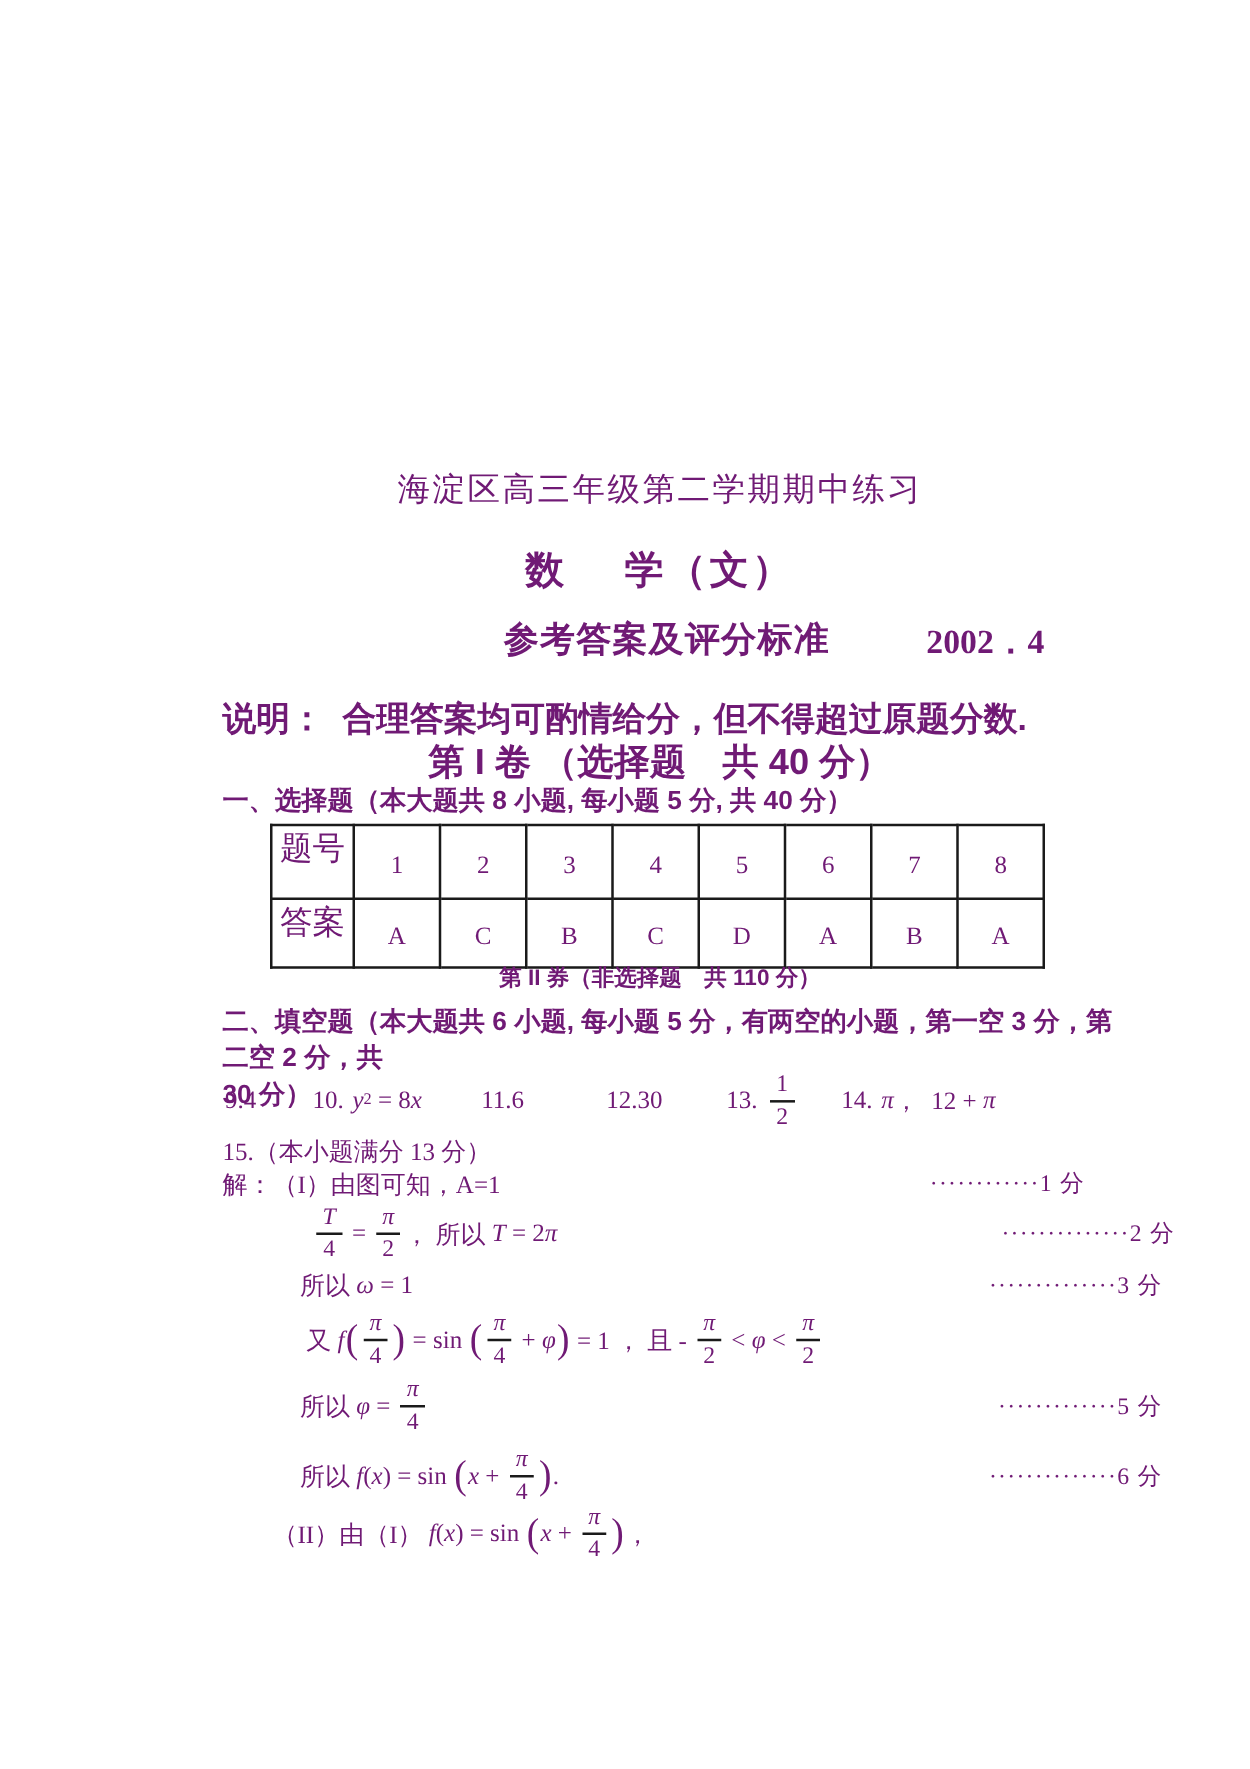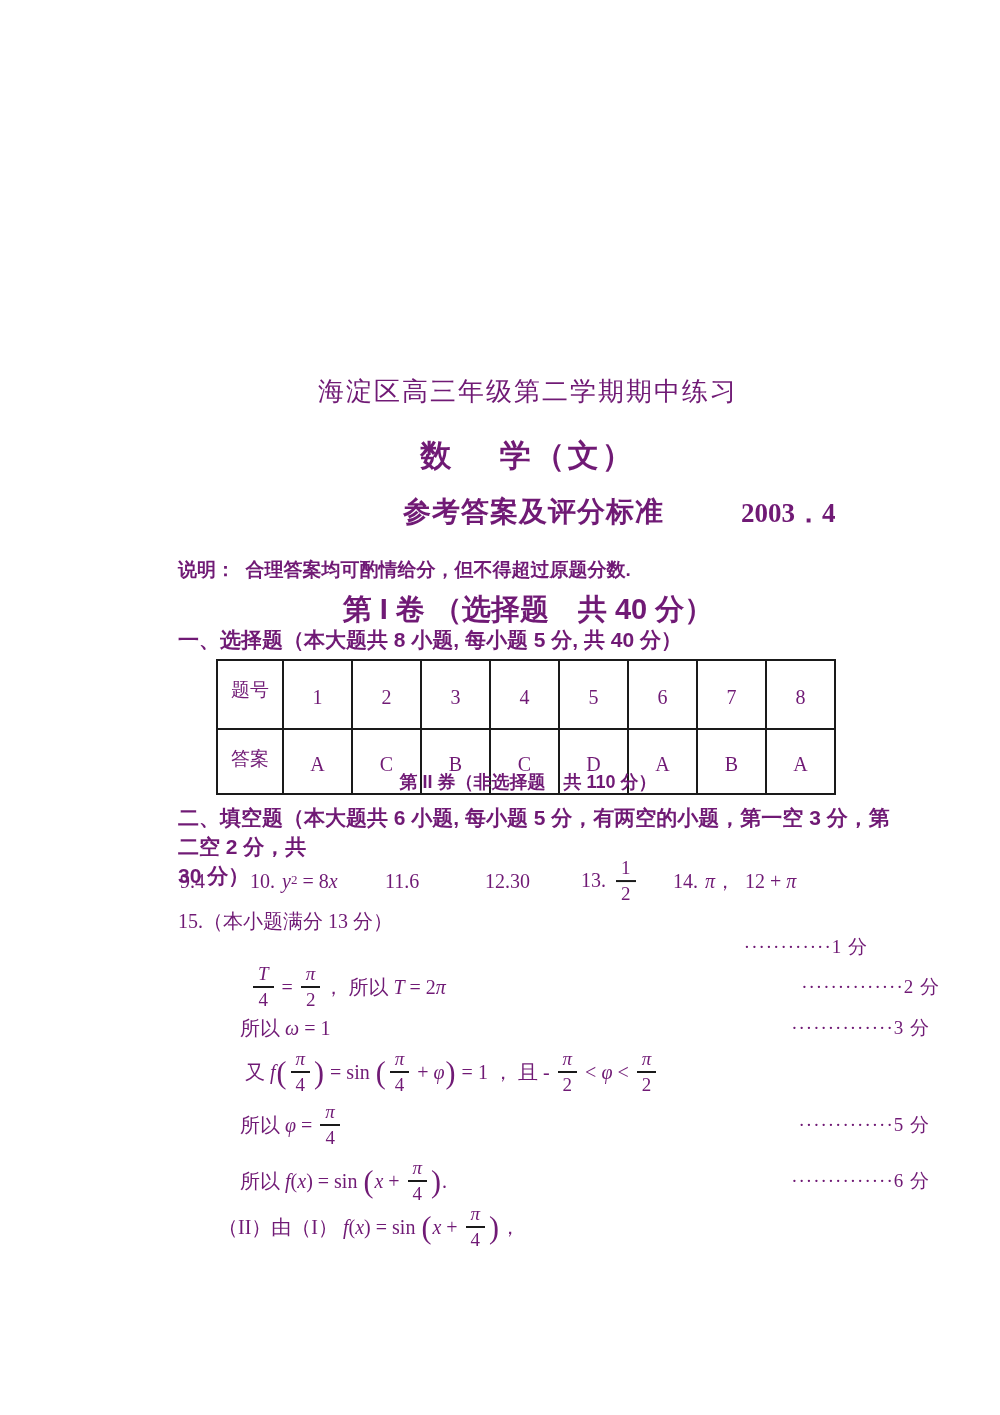--- a/index.html
+++ b/index.html
@@ -12,30 +12,30 @@
   .serif{font-family:"Liberation Serif","DejaVu Serif",serif;}
   .heiti{font-family:"Liberation Sans","DejaVu Sans",sans-serif;font-weight:700;}
 
   #title1{position:absolute;top:376px;left:0;width:100%;text-align:center;
     font-size:26px;line-height:1.2;letter-spacing:2px;}
   #title2{position:absolute;top:435px;left:0;width:100%;text-align:center;
     font-size:31px;letter-spacing:3px;}
   #title3{position:absolute;top:493px;left:375px;font-size:28px;letter-spacing:1px;}
   #date{position:absolute;top:495px;left:713px;font-size:27px;font-weight:700;}
 
-  #note{position:absolute;top:557px;left:150px;font-size:19px;}
+  #note{position:absolute;top:557px;left:150px;font-size:27px;}
   #part1{position:absolute;top:590px;left:0;width:100%;text-align:center;font-size:29px;}
   #sec1{position:absolute;top:626px;left:150px;font-size:21px;}
 
   #anstable{position:absolute;top:659px;left:188px;border-collapse:collapse;table-layout:fixed;}
   #anstable td{border:2px solid #1a1a1a;width:65px;text-align:center;
     font-size:20px;font-family:"Liberation Serif","DejaVu Serif",serif;}
   #anstable tr.r1 td{height:50px;}
   #anstable tr.r2 td{height:46px;}
-  #anstable td.lbl{width:62px;vertical-align:top;padding-top:16px;font-size:19px;font-family:Liberation Mono, monospace;}
+  #anstable td.lbl{width:62px;vertical-align:top;padding-top:0;font-size:26px;font-family:Liberation Mono, monospace;}
   #anstable td.val{vertical-align:middle;padding-top:6px;}
 
   #part2{position:absolute;top:770px;left:0;width:100%;text-align:center;font-size:18px;}
   #sec2{position:absolute;top:803px;left:150px;width:720px;font-size:21px;line-height:29px;}
 
   #blanks{position:absolute;top:852px;left:150px;width:700px;height:58px;}
   .blank{position:absolute;top:50%;transform:translateY(-50%);
     display:inline-flex;align-items:center;font-size:20px;white-space:pre;}
   .b9{left:2px;}.b10{left:72px;}.b11{left:207px;}.b12{left:307px;}.b13{left:403px;}.b14{left:495px;}
   .blank .lab{margin-right:7px;white-space:pre;}
@@ -65,21 +65,21 @@
   .supt{align-self:flex-start;font-size:13px;line-height:1.6;}
 </style>
 </head>
 <body>
 
 <div class="page">
 
   <div id="title1" class="serif">海淀区高三年级第二学期期中练习</div>
   <div id="title2" class="heiti">数　&nbsp;学（文）</div>
   <div id="title3" class="heiti">参考答案及评分标准</div>
-  <div id="date" class="serif">2003．4</div>
+  <div id="date" class="serif">2002．4</div>
 
   <div id="note" class="heiti">说明：&nbsp;&nbsp;合理答案均可酌情给分，但不得超过原题分数.</div>
 
   <div id="part1" class="heiti">第 I 卷 （选择题　共 40 分）</div>
   <div id="sec1" class="heiti">一、选择题（本大题共 8 小题, 每小题 5 分, 共 40 分）</div>
 
   <table id="anstable">
     <tbody>
         <tr class="r1">
       <td class="lbl">题号</td>
@@ -126,20 +126,23 @@
     </span>
     <span class="blank b14">
       <span class="lab">14.</span>
       <span class="formula"><span class="it">π</span><span>，  12 + </span><span class="it">π</span></span>
     </span>
   </div>
 
   <div id="q15">15.（本小题满分 13 分）</div>
 
   <div id="r1" class="sol">
+    <span class="formula">
+        <span>解：（I）由图可知，A=1</span>
+      </span>
     <span class="score">············1 分</span>
   </div>
   <div id="r2" class="sol">
     <span class="formula">
         <span class="frac"><span class="fn it">T</span><span class="fd">4</span></span>
         <span> = </span>
         <span class="frac"><span class="fn it">π</span><span class="fd">2</span></span>
         <span>， 所以 </span>
         <span class="it">T</span>
         <span> = 2</span>

